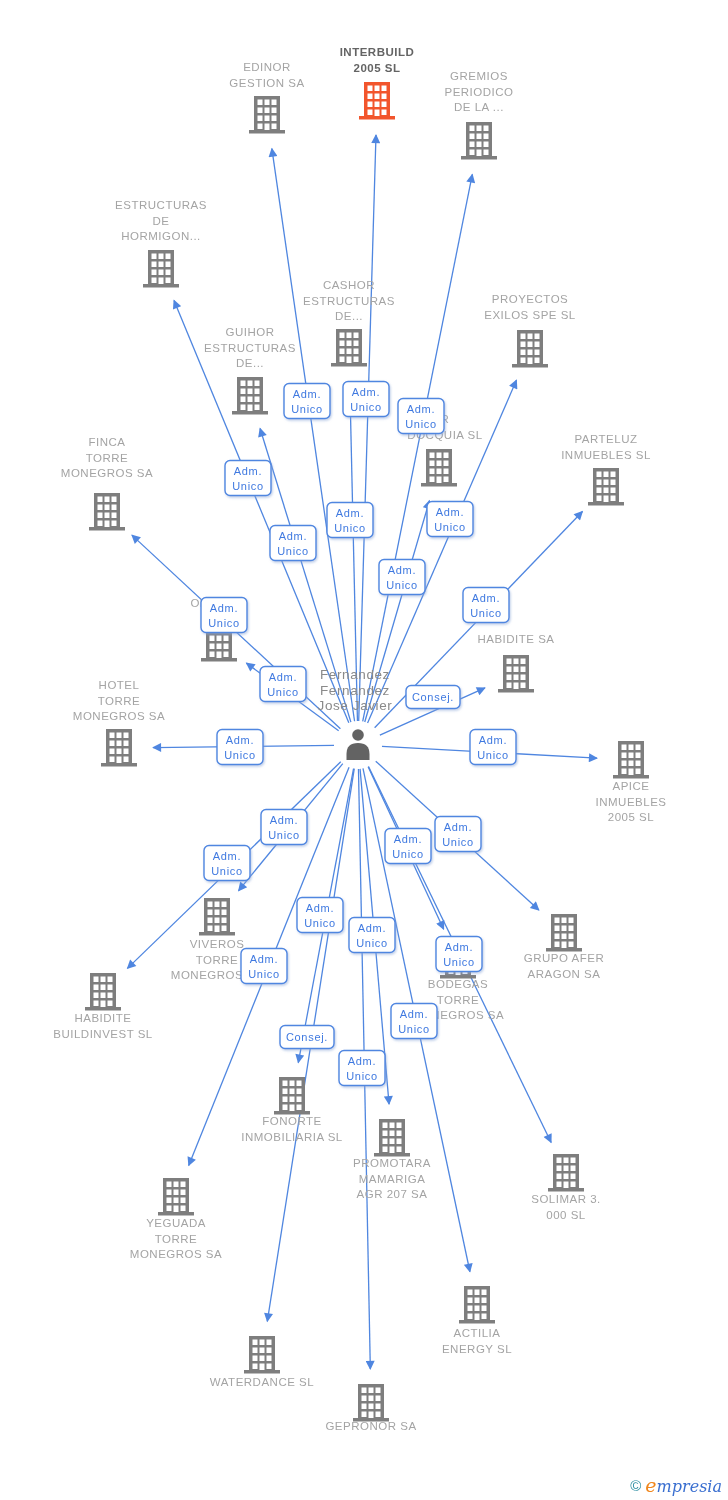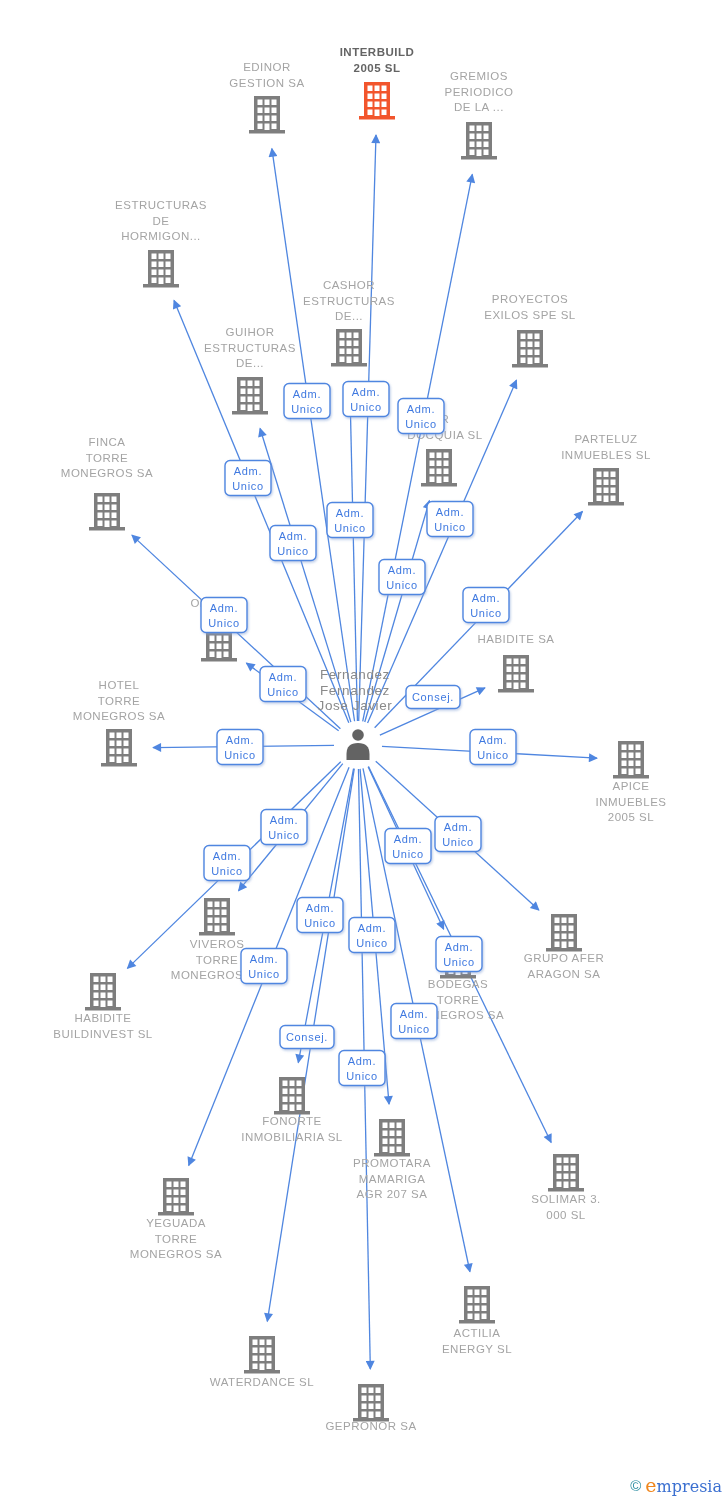--- a/index.html
+++ b/index.html
@@ -6,21 +6,21 @@
   .stage{position:relative;width:728px;height:1500px;background:#ffffff;overflow:hidden;
          font-family:"Liberation Sans",sans-serif;}
   svg{position:absolute;left:0;top:0;}
   .co-label{font-size:11.5px;letter-spacing:0.5px;fill:#a4a4a4;text-anchor:middle;}
   .co-label.hl{fill:#646464;font-weight:bold;}
   .badge-text{font-size:11px;letter-spacing:0.7px;fill:#3f79e0;text-anchor:middle;}
   .person-name{font-size:13.5px;letter-spacing:0.6px;fill:#8a8a8a;text-anchor:middle;}
   .watermark{position:absolute;right:6px;bottom:5px;font-size:16px;line-height:1;
              display:flex;align-items:center;gap:4px;}
   .wm-copy{color:#2e8fa3;font-size:15px;}
-  .wm-brand{font-family:"DejaVu Serif",serif;color:#3a6fd0;}
+  .wm-brand{font-family:"DejaVu Serif",serif;font-style:italic;color:#3a6fd0;}
   .wm-brand .wm-e{color:#f0861c;font-size:19px;}
 </style>
 </head>
 <body>
 
 <div class="stage">
   <svg id="graph" width="728" height="1500" viewBox="0 0 728 1500">
       <defs>
         <marker id="arr" viewBox="0 0 10 10" refX="9" refY="5" markerWidth="11" markerHeight="9" orient="auto" markerUnits="userSpaceOnUse">
           <path d="M0,0 L10,5 L0,10 Z" fill="#4f86e0"></path>

